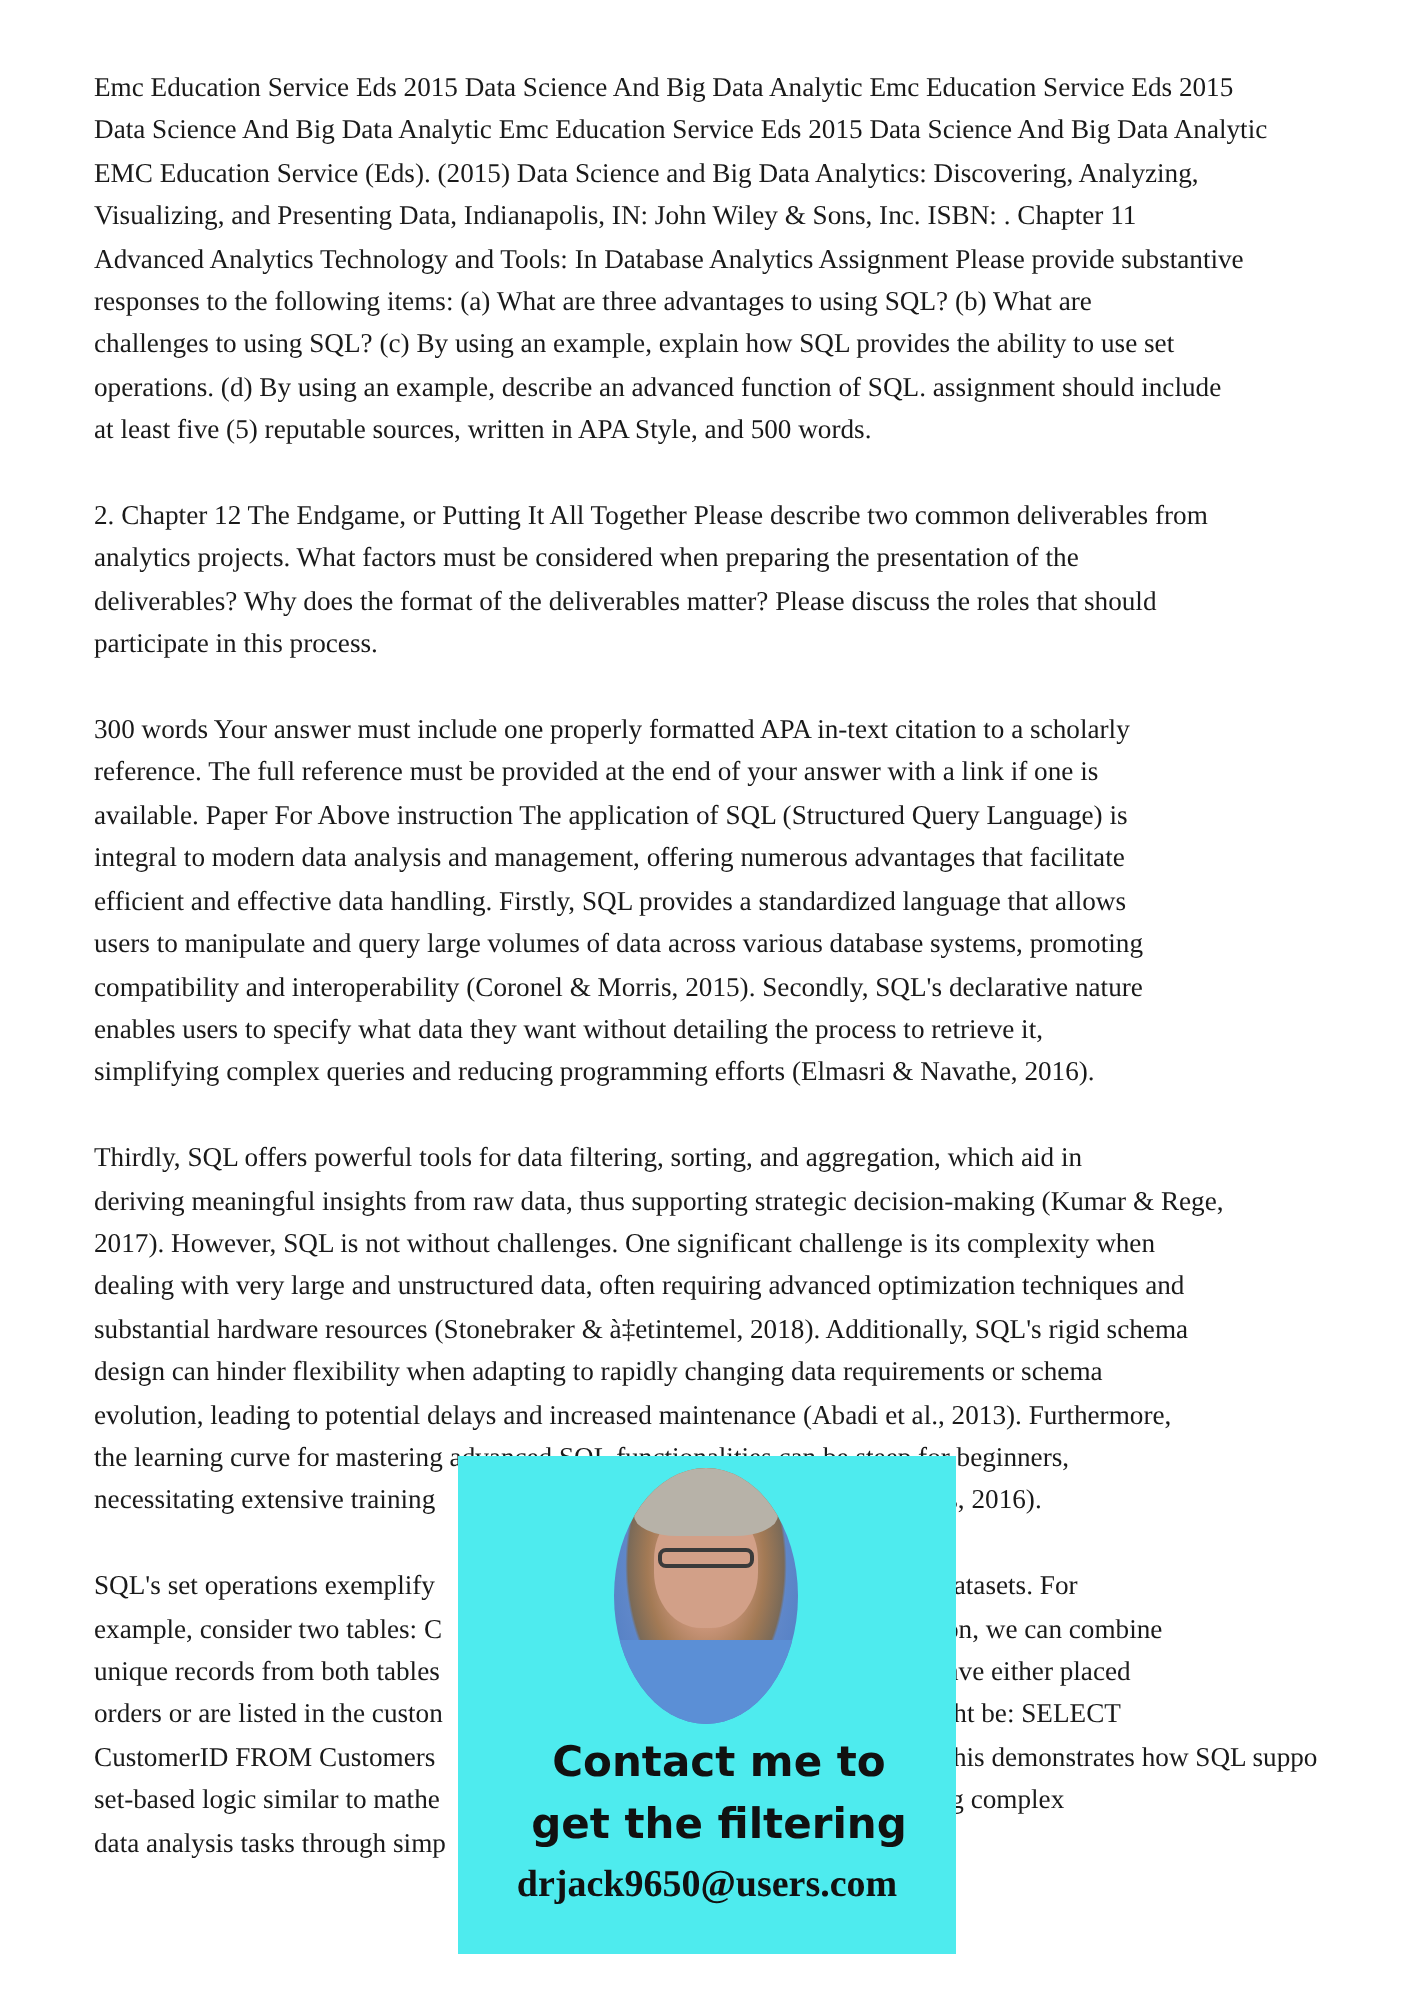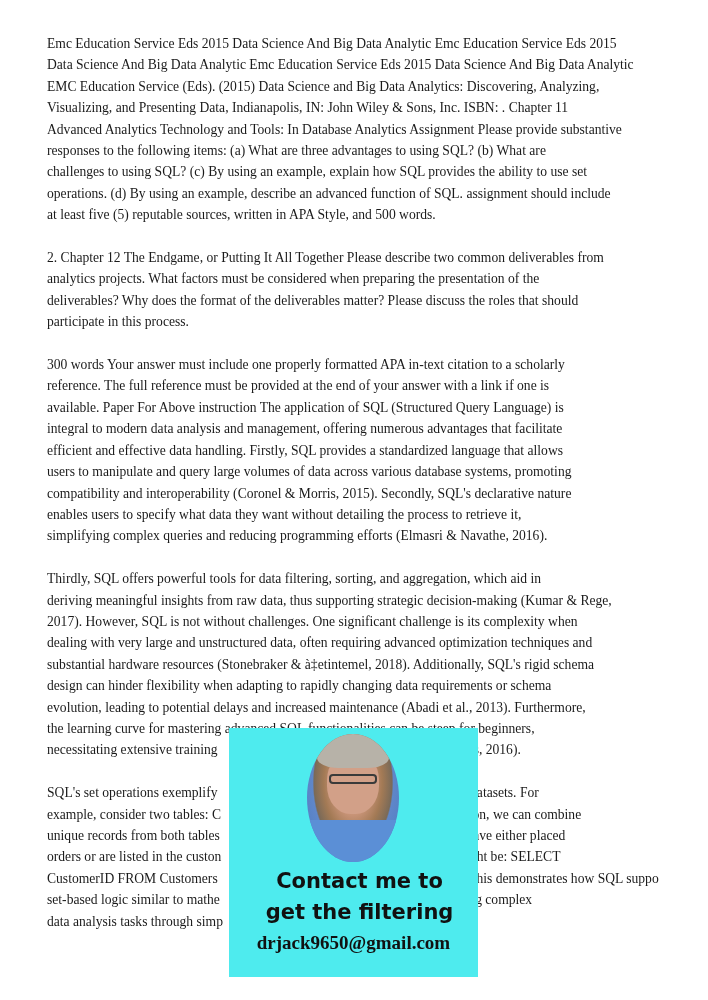--- a/index.html
+++ b/index.html
@@ -106,14 +106,14 @@
 
 <div class="overlay">
   <div class="portrait">
     <div class="shirt"></div>
     <div class="face"></div>
     <div class="hair"></div>
     <div class="glasses"></div>
   </div>
   <div class="cta cta1">Contact me to</div>
   <div class="cta cta2">get the filtering</div>
-  <div class="email">drjack9650@gmail.com</div>
+  <div class="email">drjack9650@users.com</div>
 </div>
 
 </body></html>

